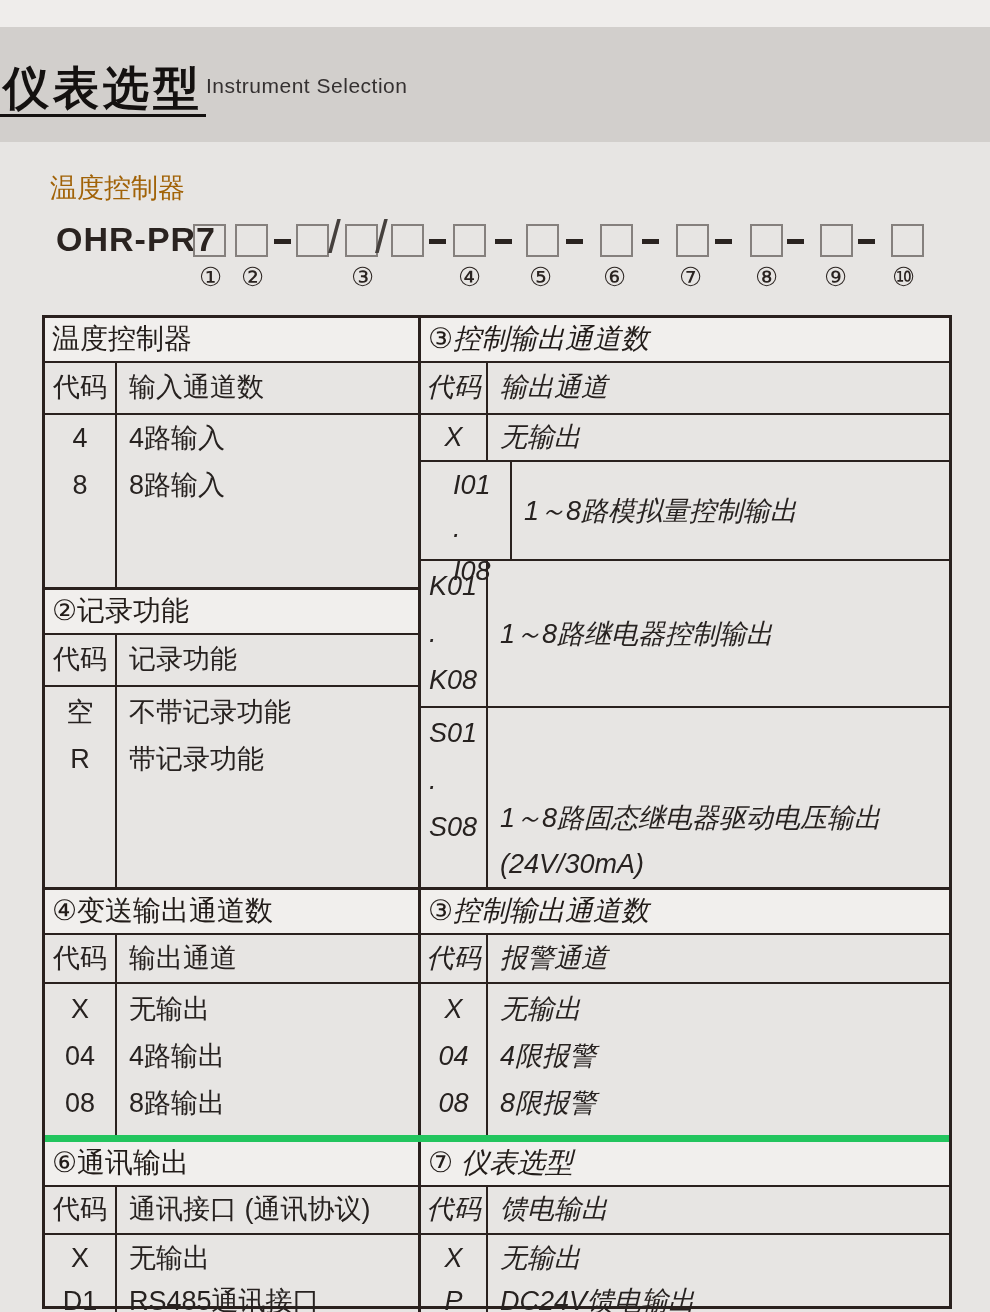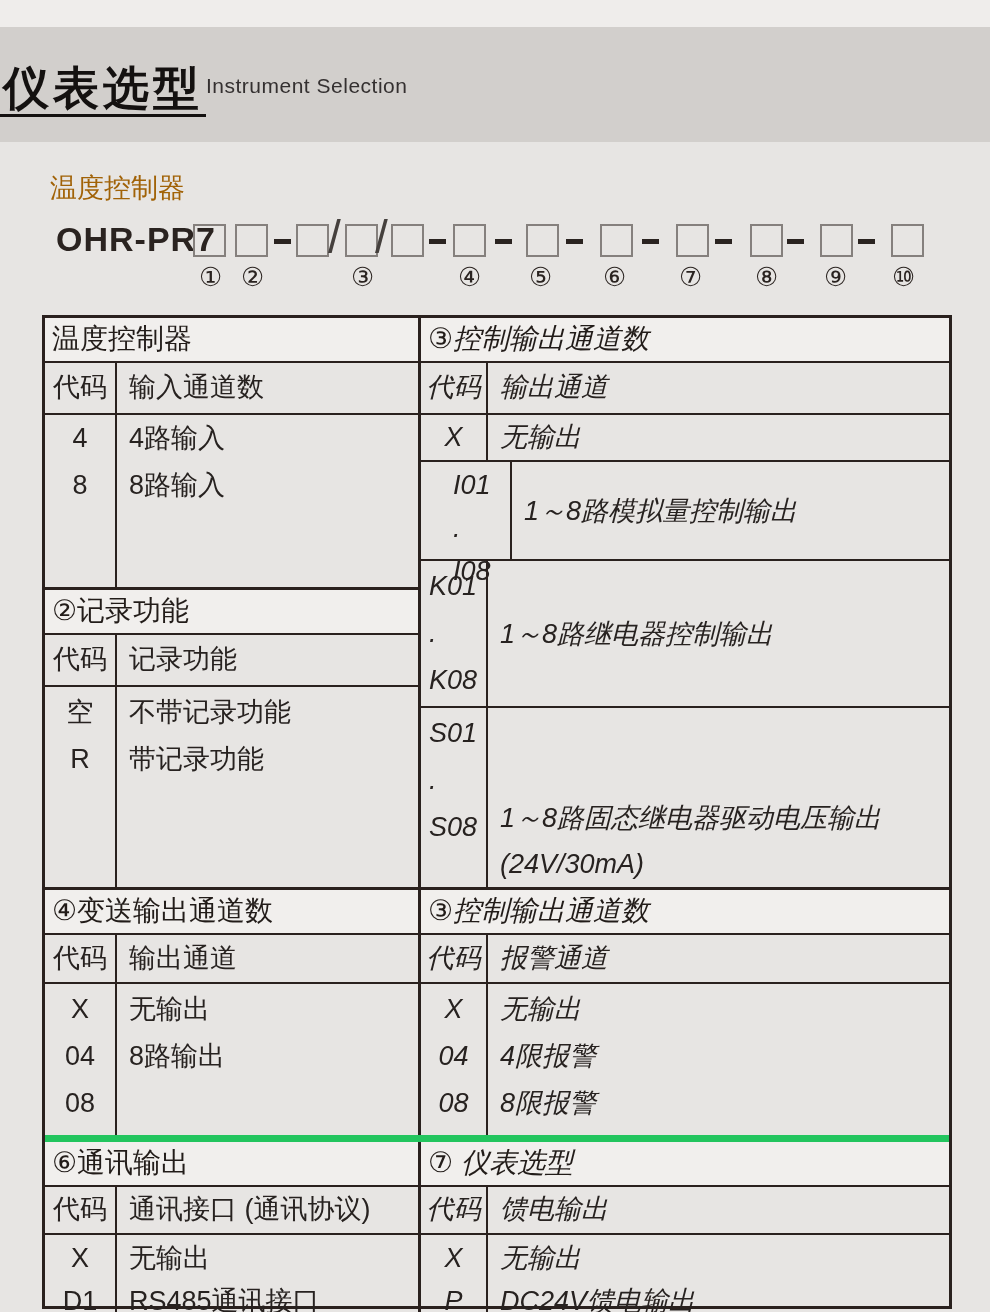--- a/index.html
+++ b/index.html
@@ -202,20 +202,21 @@
           <div class="cv">输出通道</div>
         </div>
         <div class="body">
           <div class="cc">
             <div class="ln">X</div>
             <div class="ln">04</div>
             <div class="ln">08</div>
           </div>
           <div class="cv">
             <div class="ln">无输出</div>
+            <div class="ln">4路输出</div>
             <div class="ln">8路输出</div>
           </div>
         </div>
       </div>
       <div class="colR">
         <div class="sec-h">③控制输出通道数</div>
         <div class="cols">
           <div class="cc">代码</div>
           <div class="cv">报警通道</div>
         </div>

